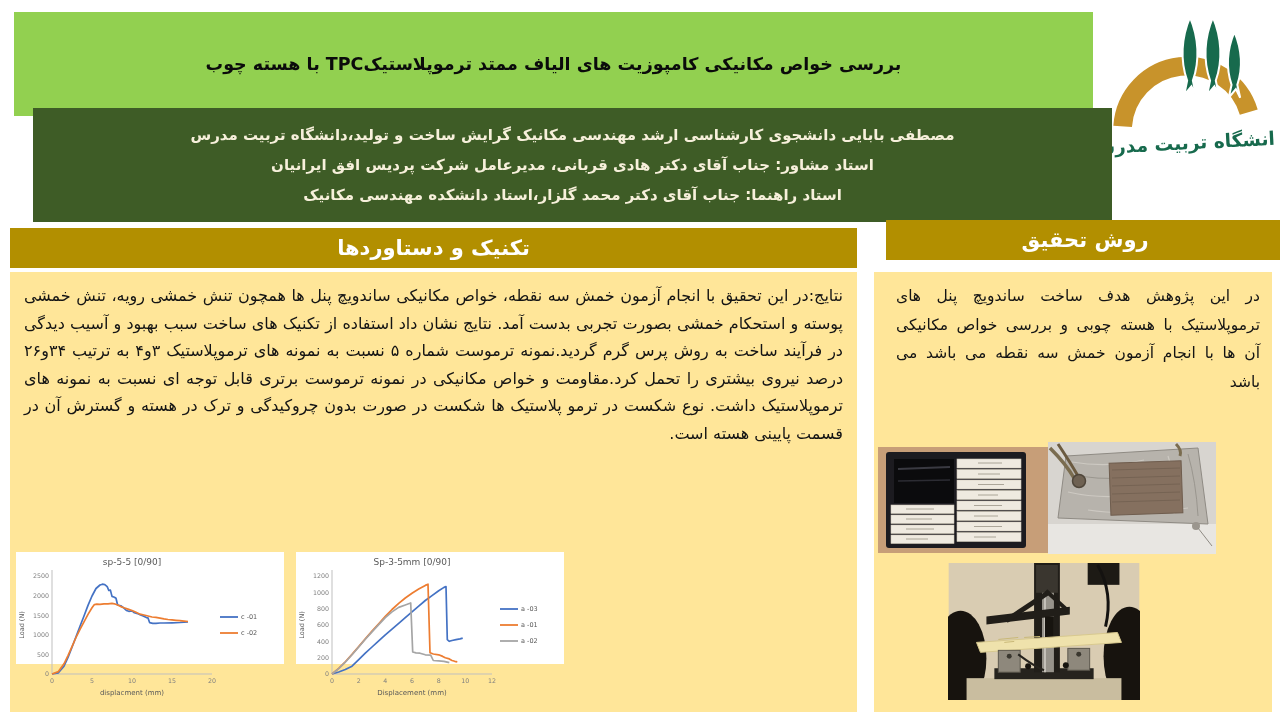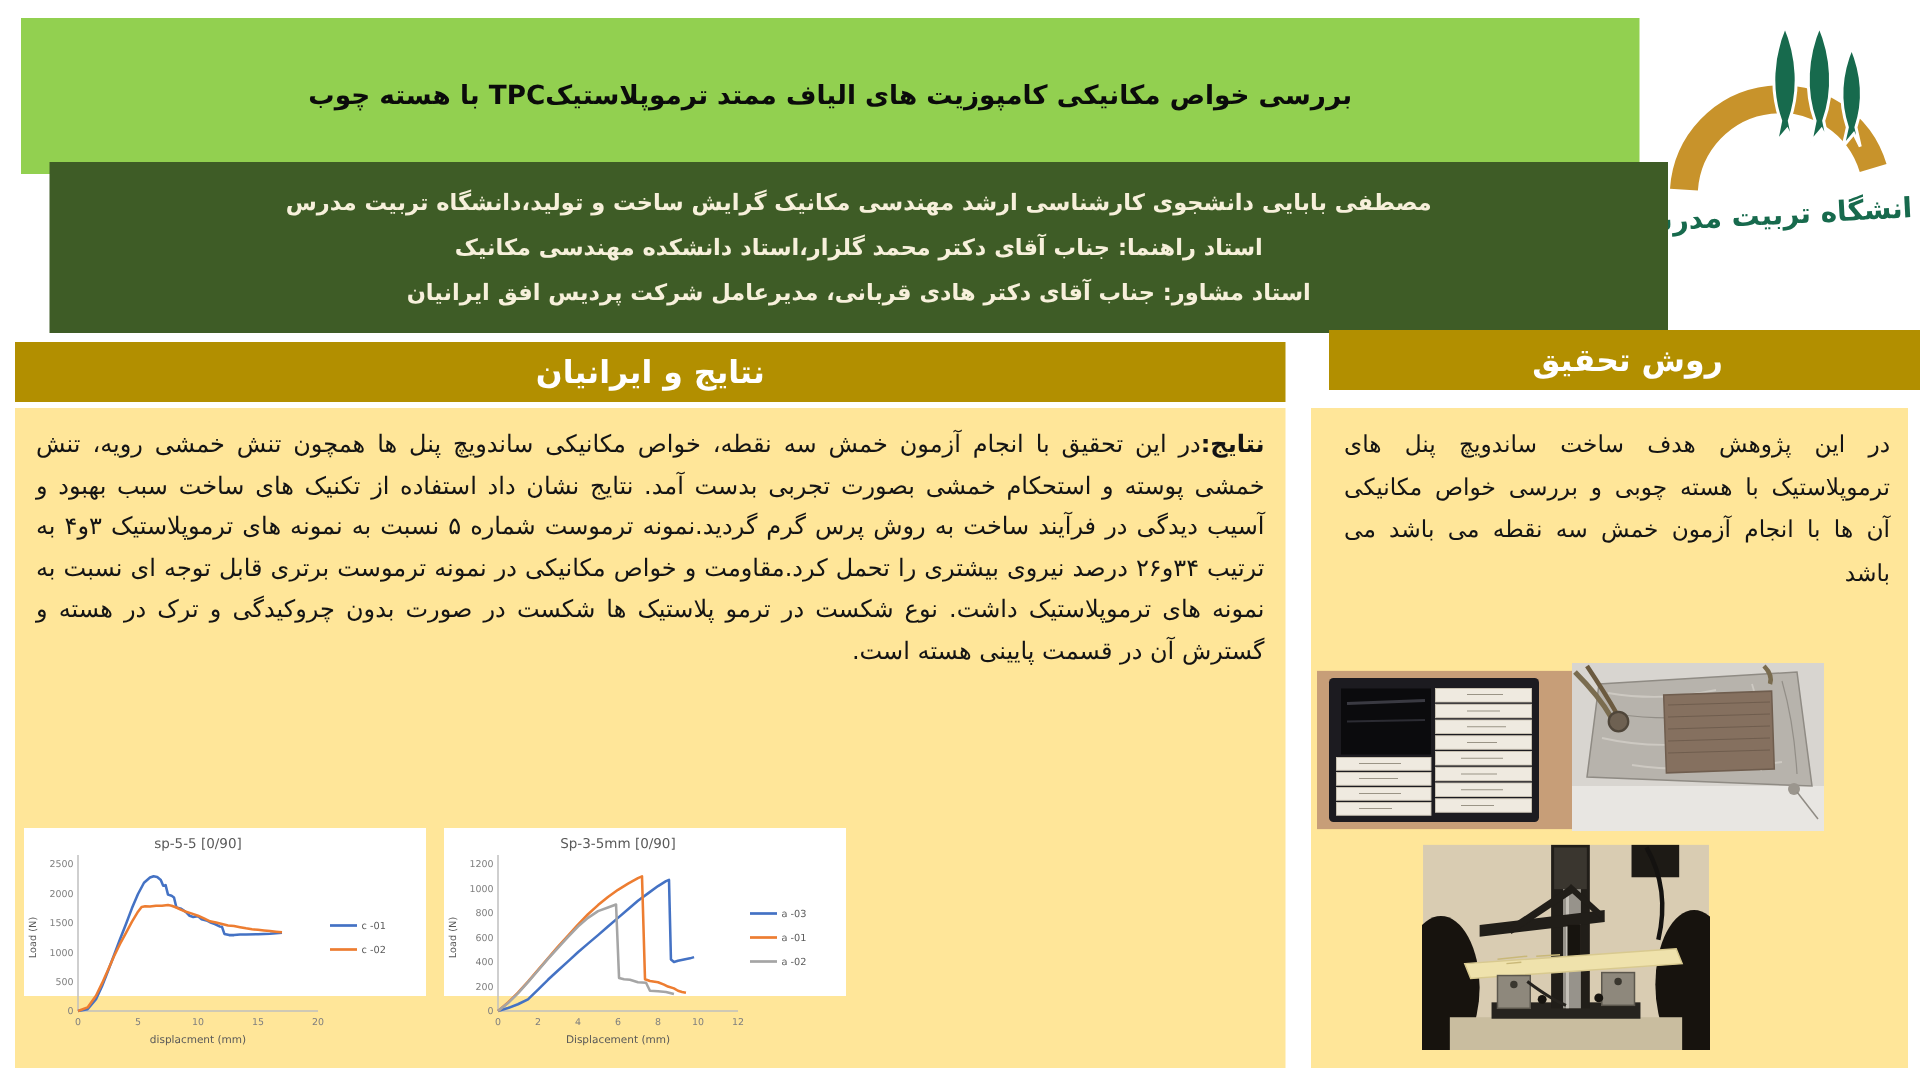--- a/index.html
+++ b/index.html
@@ -40,21 +40,21 @@
   .results-header{left:10px;top:228px;width:847px;height:40px;}
   .method-header{left:874px;top:220px;width:398px;height:40px;margin-left:12px;}
   
   .panel{background:#FFE699;box-sizing:border-box;}
   .results-panel{left:10px;top:272px;width:847px;height:440px;padding:4px 14px;}
   .method-panel{left:874px;top:272px;width:398px;height:440px;padding:6px 12px;}
   .body-text{
     direction:rtl;text-align:justify;text-align-last:right;
     color:#141414;font-size:16px;line-height:1.72;margin:6px 0 0 0;
   }
-  .body-text b{font-weight:bold;}
+  .body-text b{font-weight:normal;}
   .method-text{
     direction:rtl;text-align:justify;text-align-last:right;
     color:#141414;font-size:15.5px;line-height:1.85;margin:4px 0 0 10px;
     word-spacing:3px;
   }
   
   .chart-box{
     background:#ffffff;width:268px;height:112px;top:552px;
   }
   .chart-box svg{width:268px;height:158px;display:block;}
@@ -84,26 +84,26 @@
         <path d="M60 8 C 54 22 53 38 58 52 L 56 62 L 61 56 L 64 62 L 62 52 C 67 38 66 22 60 8 Z" fill="#176A4D" stroke="#ffffff" stroke-width="1.4"></path>
         <path d="M76 8 C 70 22 69 38 74 52 L 72 62 L 77 56 L 80 62 L 78 52 C 83 38 82 22 76 8 Z" fill="#176A4D" stroke="#ffffff" stroke-width="1.4"></path>
         <path d="M91 18 C 86 30 85 43 89 55 L 87 64 L 92 58 L 95 64 L 93 55 C 97 43 96 30 91 18 Z" fill="#176A4D" stroke="#ffffff" stroke-width="1.4"></path>
       </g>
       <text x="58" y="100" text-anchor="middle" font-size="13" font-weight="bold" fill="#176A4D" direction="rtl" transform="rotate(-3 58 100)">دانشگاه تربیت مدرس</text>
     </svg>
   </div>
 
   <div class="abs authors-bar">
     <div class="author-line">مصطفی بابایی دانشجوی کارشناسی ارشد مهندسی مکانیک گرایش ساخت و تولید،دانشگاه تربیت مدرس</div>
+    <div class="author-line">استاد مشاور: جناب آقای دکتر هادی قربانی، مدیرعامل شرکت پردیس افق ایرانیان</div>
     <div class="author-line">استاد راهنما: جناب آقای دکتر محمد گلزار،استاد دانشکده مهندسی مکانیک</div>
-    <div class="author-line">استاد مشاور: جناب آقای دکتر هادی قربانی، مدیرعامل شرکت پردیس افق ایرانیان</div>
   </div>
 
   <div class="abs gold-header results-header">
-    <span>نتایج و ایرانیان</span>
+    <span>تکنیک و دستاوردها</span>
   </div>
   <div class="abs panel results-panel">
     <p class="body-text"><b>نتایج:</b><span>در این تحقیق با انجام آزمون خمش سه نقطه، خواص مکانیکی ساندویچ پنل ها همچون تنش خمشی رویه، تنش خمشی پوسته و استحکام خمشی بصورت تجربی بدست آمد. نتایج نشان داد استفاده از تکنیک های ساخت سبب بهبود و آسیب دیدگی در فرآیند ساخت به روش پرس گرم گردید.نمونه ترموست شماره ۵ نسبت به نمونه های ترموپلاستیک ۳و۴ به ترتیب ۳۴و۲۶ درصد نیروی بیشتری را تحمل کرد.مقاومت و خواص مکانیکی در نمونه ترموست برتری قابل توجه ای نسبت به نمونه های ترموپلاستیک داشت. نوع شکست در ترمو پلاستیک ها شکست در صورت بدون چروکیدگی و ترک در هسته و گسترش آن در قسمت پایینی هسته است.</span></p>
   </div>
 
   <div class="abs chart-box" id="chart-box-0">
     <svg id="chart-0" viewBox="0 0 268 158">
         <text x="116" y="13" text-anchor="middle" font-size="9" fill="#595959">sp-5-5 [0/90]</text>
         <line x1="36" y1="18" x2="36" y2="122" stroke="#BFBFBF" stroke-width="1"></line>
         <line x1="36" y1="122" x2="196" y2="122" stroke="#BFBFBF" stroke-width="1"></line>

